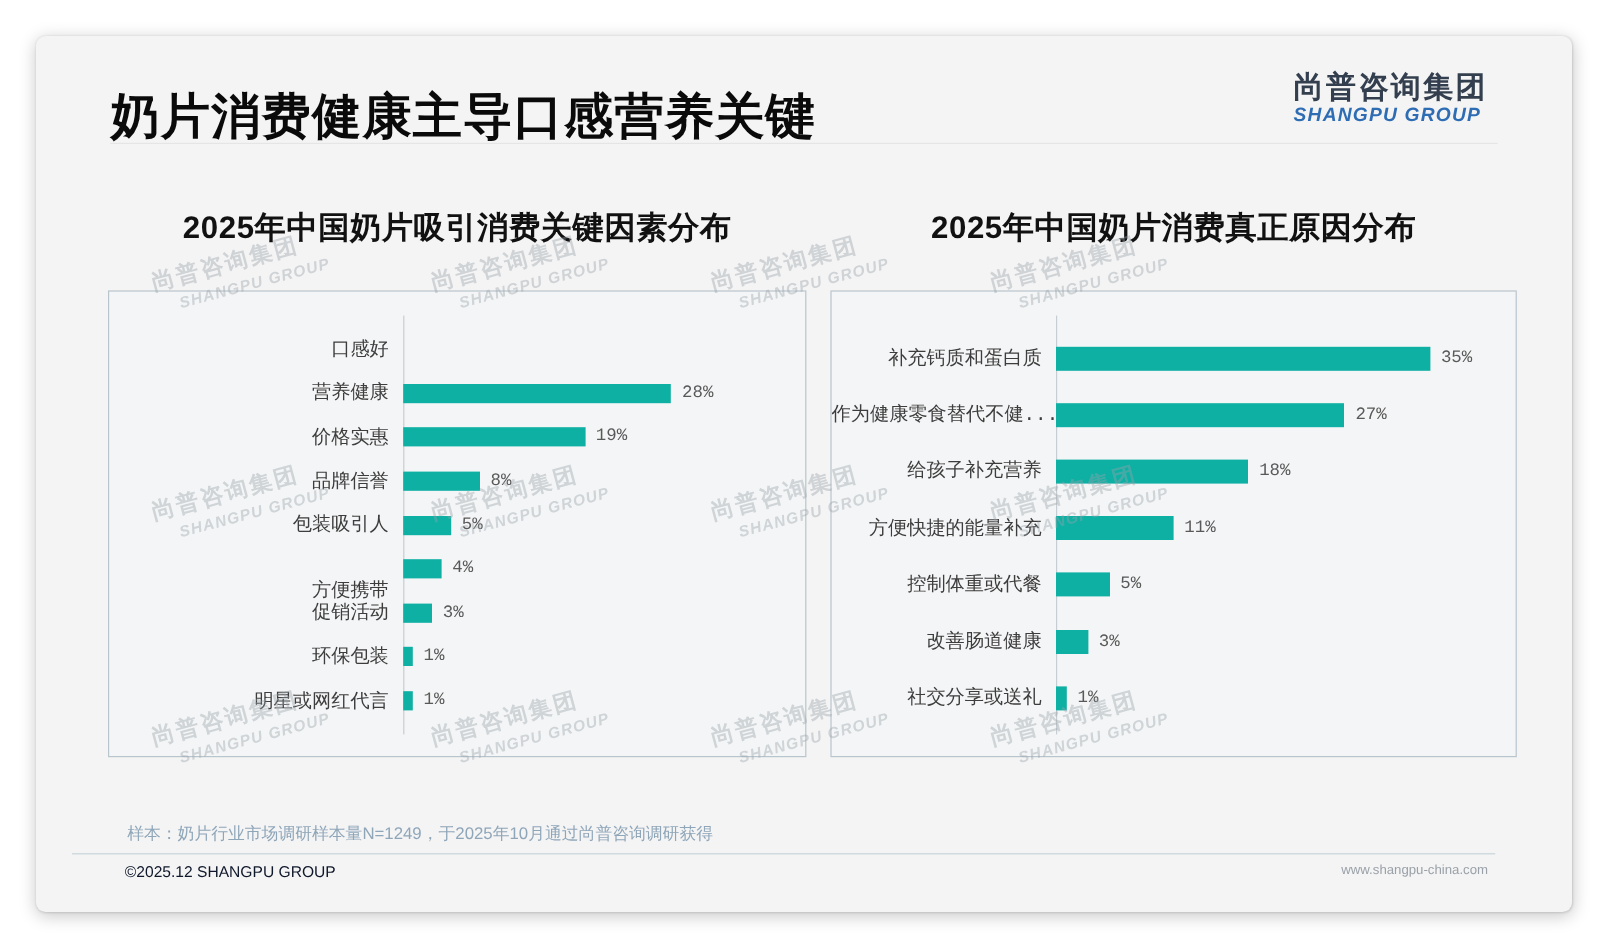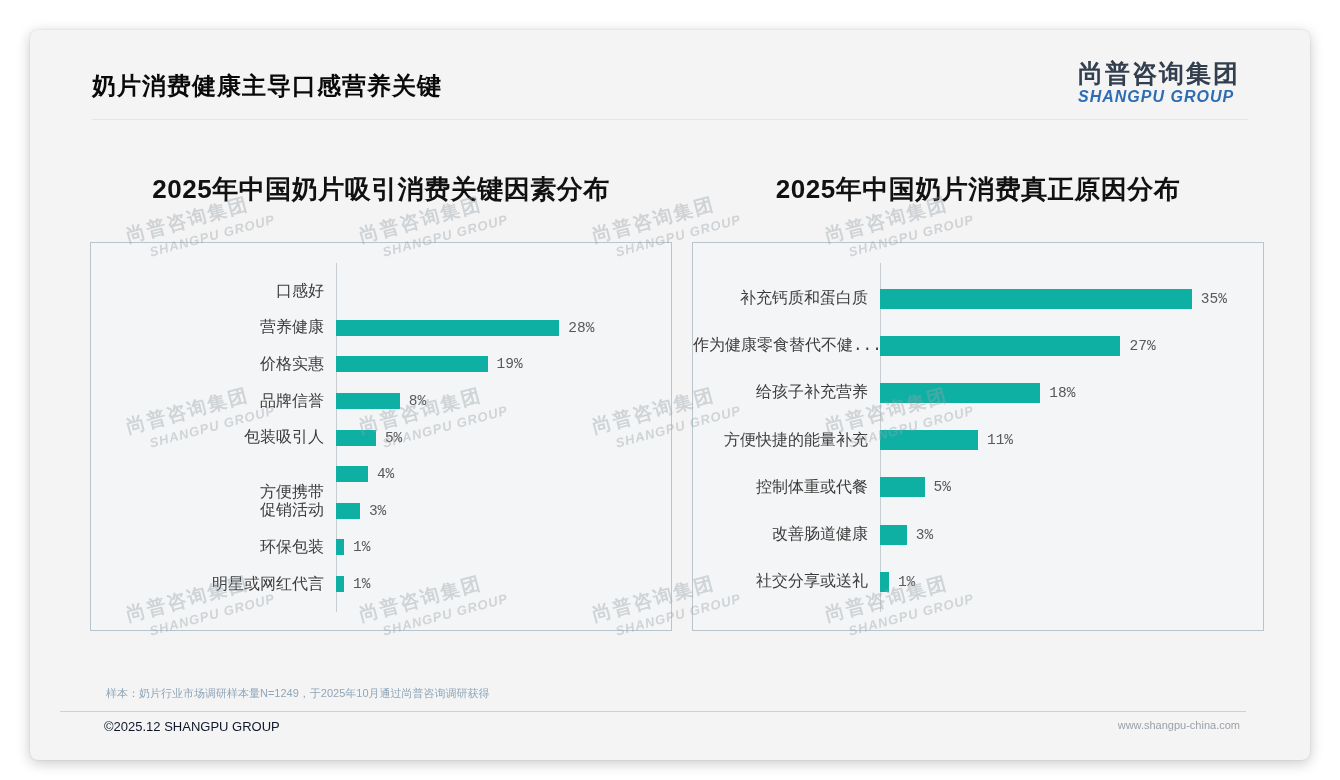--- a/index.html
+++ b/index.html
@@ -4,21 +4,21 @@
 <style>
   * { margin:0; padding:0; box-sizing:border-box; }
   html,body { width:1340px; height:780px; background:#ffffff;
     font-family:"Liberation Sans","DejaVu Sans",sans-serif; overflow:hidden; }
 
   .slide { position:absolute; left:30px; top:30px; width:1280px; height:730px;
     background:#f4f4f4; border-radius:8px;
     box-shadow:0 3px 14px rgba(0,0,0,.22), 0 0 2px rgba(0,0,0,.12); }
 
   
-  .main-title { position:absolute; left:62px; top:40px; font-size:24px;
+  .main-title { position:absolute; left:62px; top:40px; font-size:41px;
     font-weight:bold; color:#0a0a0a; letter-spacing:1px;text-align:right; }
   .logo { position:absolute; right:70px; top:28px; text-align:left; }
   .logo-cn { font-size:25px; font-weight:bold; color:#333f4e; letter-spacing:2px; line-height:30px; }
   .logo-en { font-size:16px; font-weight:bold; font-style:italic; color:#2e6db4;
     letter-spacing:1px; line-height:18px; }
   .title-rule { position:absolute; left:62px; right:62px; top:89px; height:1px; background:#e5e5e5; }
 
   
   .charts-row { position:absolute; left:60px; top:142px; display:flex; gap:20px; }
   .chart-block { display:flex; flex-direction:column; }
@@ -38,21 +38,21 @@
 
   
   .wm-layer { position:absolute; inset:0; pointer-events:none; z-index:5; }
   .wm { position:absolute; transform:translate(-50%,-50%) rotate(-15deg);
     color:#99a3ab; opacity:.4; white-space:nowrap; }
   .wm .l1 { font-size:19px; font-weight:bold; letter-spacing:2px; display:block; }
   .wm .l2 { font-size:13px; font-weight:bold; font-style:italic; letter-spacing:1px;
     display:block; margin-left:18px; margin-top:1px; }
 
   
-  .footnote { position:absolute; left:76px; top:656px; font-size:11px; color:#8fa6b9; }
+  .footnote { position:absolute; left:76px; top:656px; font-size:14px; color:#8fa6b9; }
   .footer-sep { position:absolute; left:30px; right:64px; top:681px; height:1px; background:#c9d4da; }
   .footer-left { position:absolute; left:74px; top:689px; font-size:13px; color:#0f172a; }
   .footer-right { position:absolute; right:70px; top:689px; font-size:11px; color:#9aa1a8; }
 </style>
 </head>
 <body>
 
 <div class="slide">
 
   <h1 class="main-title">奶片消费健康主导口感营养关键</h1>

